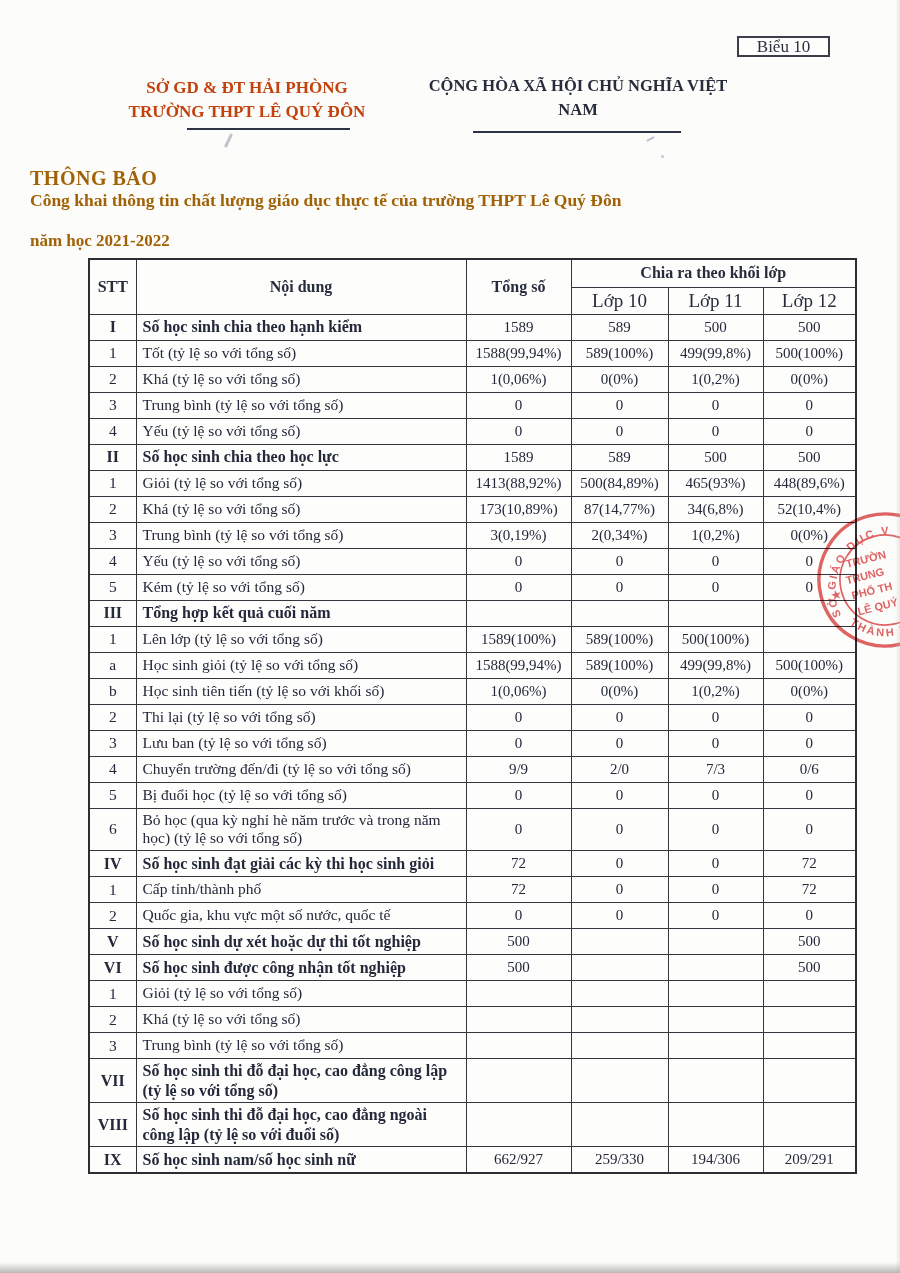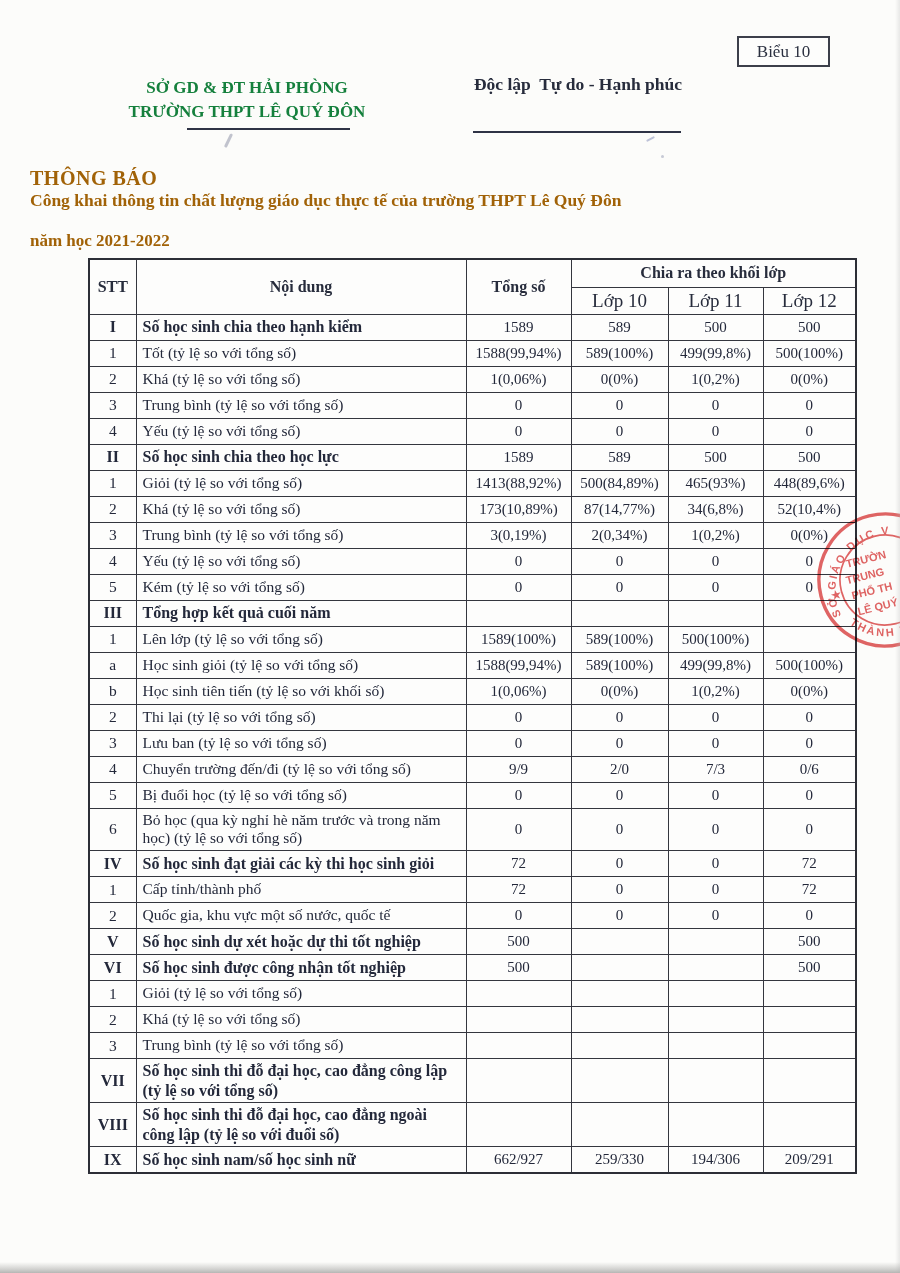--- a/index.html
+++ b/index.html
@@ -10,32 +10,32 @@
     position: relative;
     width: 900px; height: 1273px;
     background: #fcfcfa;
     overflow: hidden;
     color: #262b36;
   }
 
   
   .badge-box {
     position: absolute; left: 737px; top: 36px;
-    width: 93px; height: 31px;
+    width: 93px; height: 21px;
     border: 2px solid #3c3f4a;
     display: flex; align-items: center; justify-content: center;
     font-size: 17px; color: #2b3040;
     background: #fdfdfc;
   }
 
   
   .hdr-left {
     position: absolute; left: 116px; top: 76px; width: 262px;
     text-align: center; font-weight: bold; font-size: 17px;
-    line-height: 1.42; color: #15803d;
+    line-height: 1.42; color: #c2410c;
   }
   .hdr-underline-left {
     position: absolute; left: 187px; top: 128px; width: 163px;
     border-top: 2px solid #2e3345;
   }
   .hdr-right {
     position: absolute; left: 417px; top: 74px; width: 322px;
     text-align: center; font-weight: bold; color: #272c3c;
   }
   .hdr-right .r1 { font-size: 16.5px; line-height: 1.45; }
@@ -120,21 +120,21 @@
     <span>Biểu 10</span>
   </div>
 
   <div class="hdr-left">
     <div>SỞ GD &amp; ĐT HẢI PHÒNG</div>
     <div>TRƯỜNG THPT LÊ QUÝ ĐÔN</div>
   </div>
   <div class="hdr-underline-left"></div>
 
   <div class="hdr-right">
-    <div class="r2">Độc lập  Tự do - Hạnh phúc</div>
+    <div class="r1">CỘNG HÒA XÃ HỘI CHỦ NGHĨA VIỆT NAM</div>
   </div>
   <div class="hdr-underline-right"></div>
 
   <div class="pen-mark-1"></div>
   <div class="pen-mark-2"></div>
   <div class="pen-mark-3"></div>
 
   <div class="title-block">
     <div class="t1">THÔNG BÁO</div>
     <div class="t2">Công khai thông tin chất lượng giáo dục thực tế của trường THPT Lê Quý Đôn</div>

